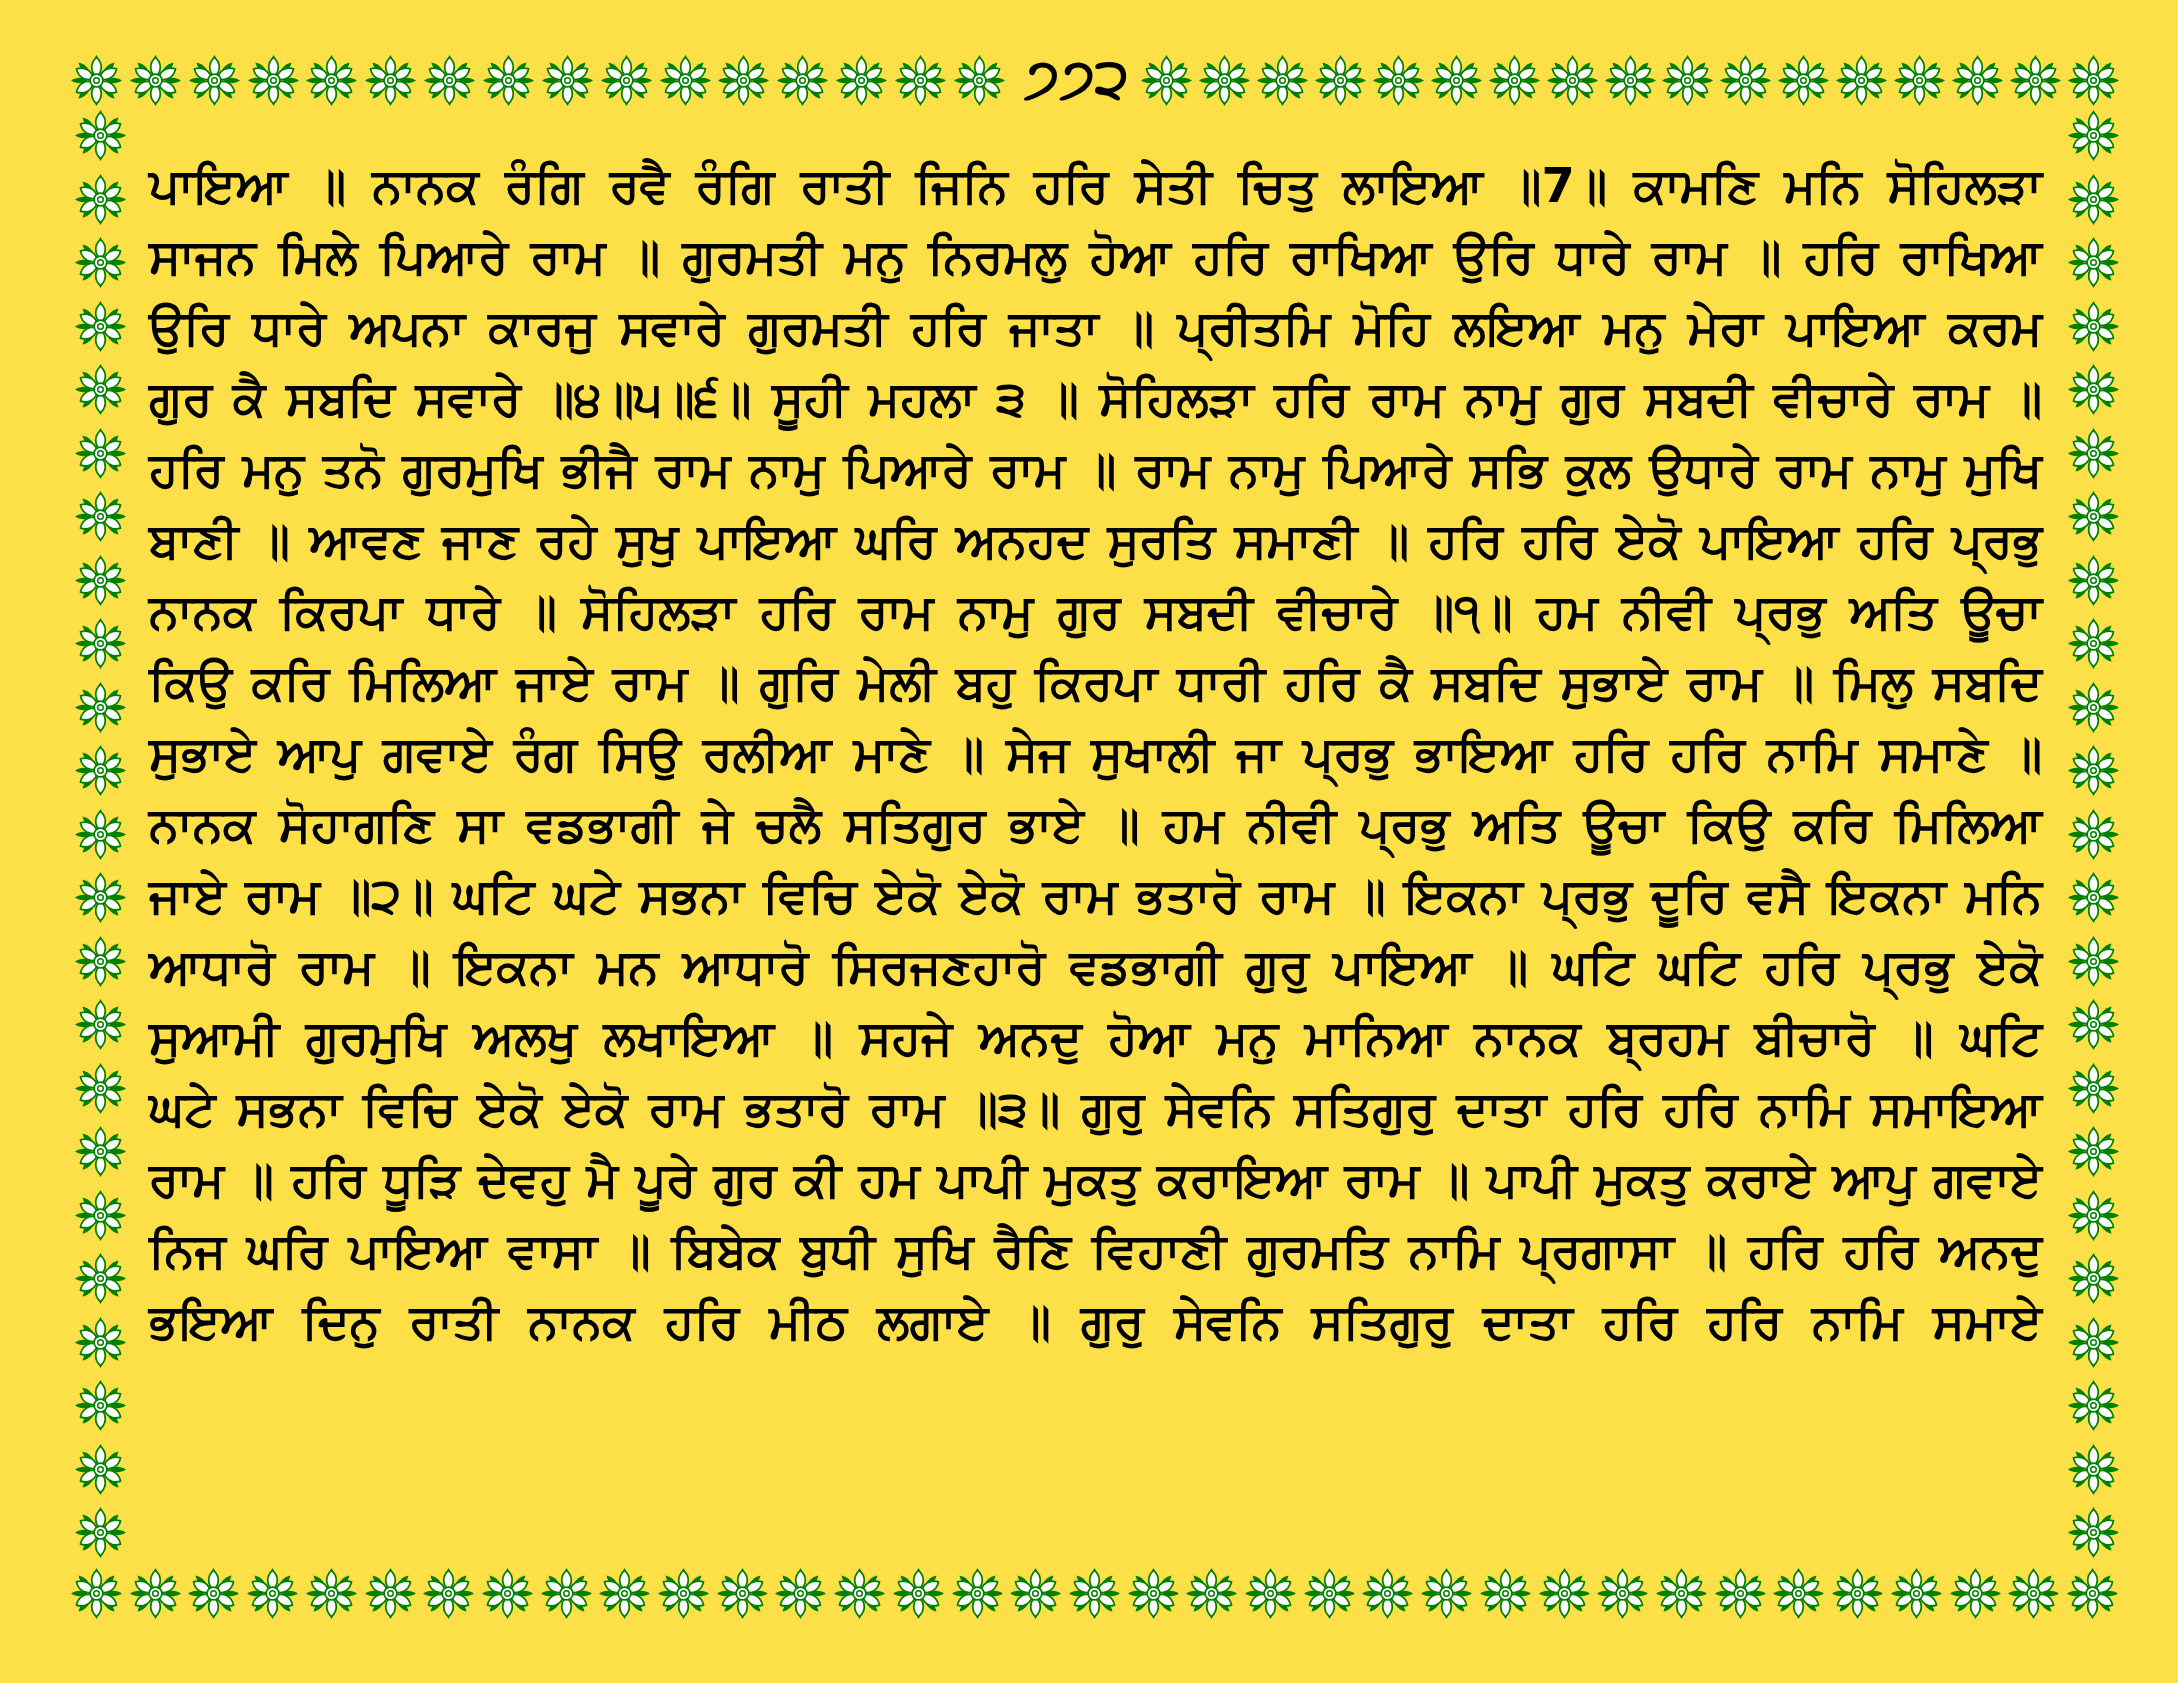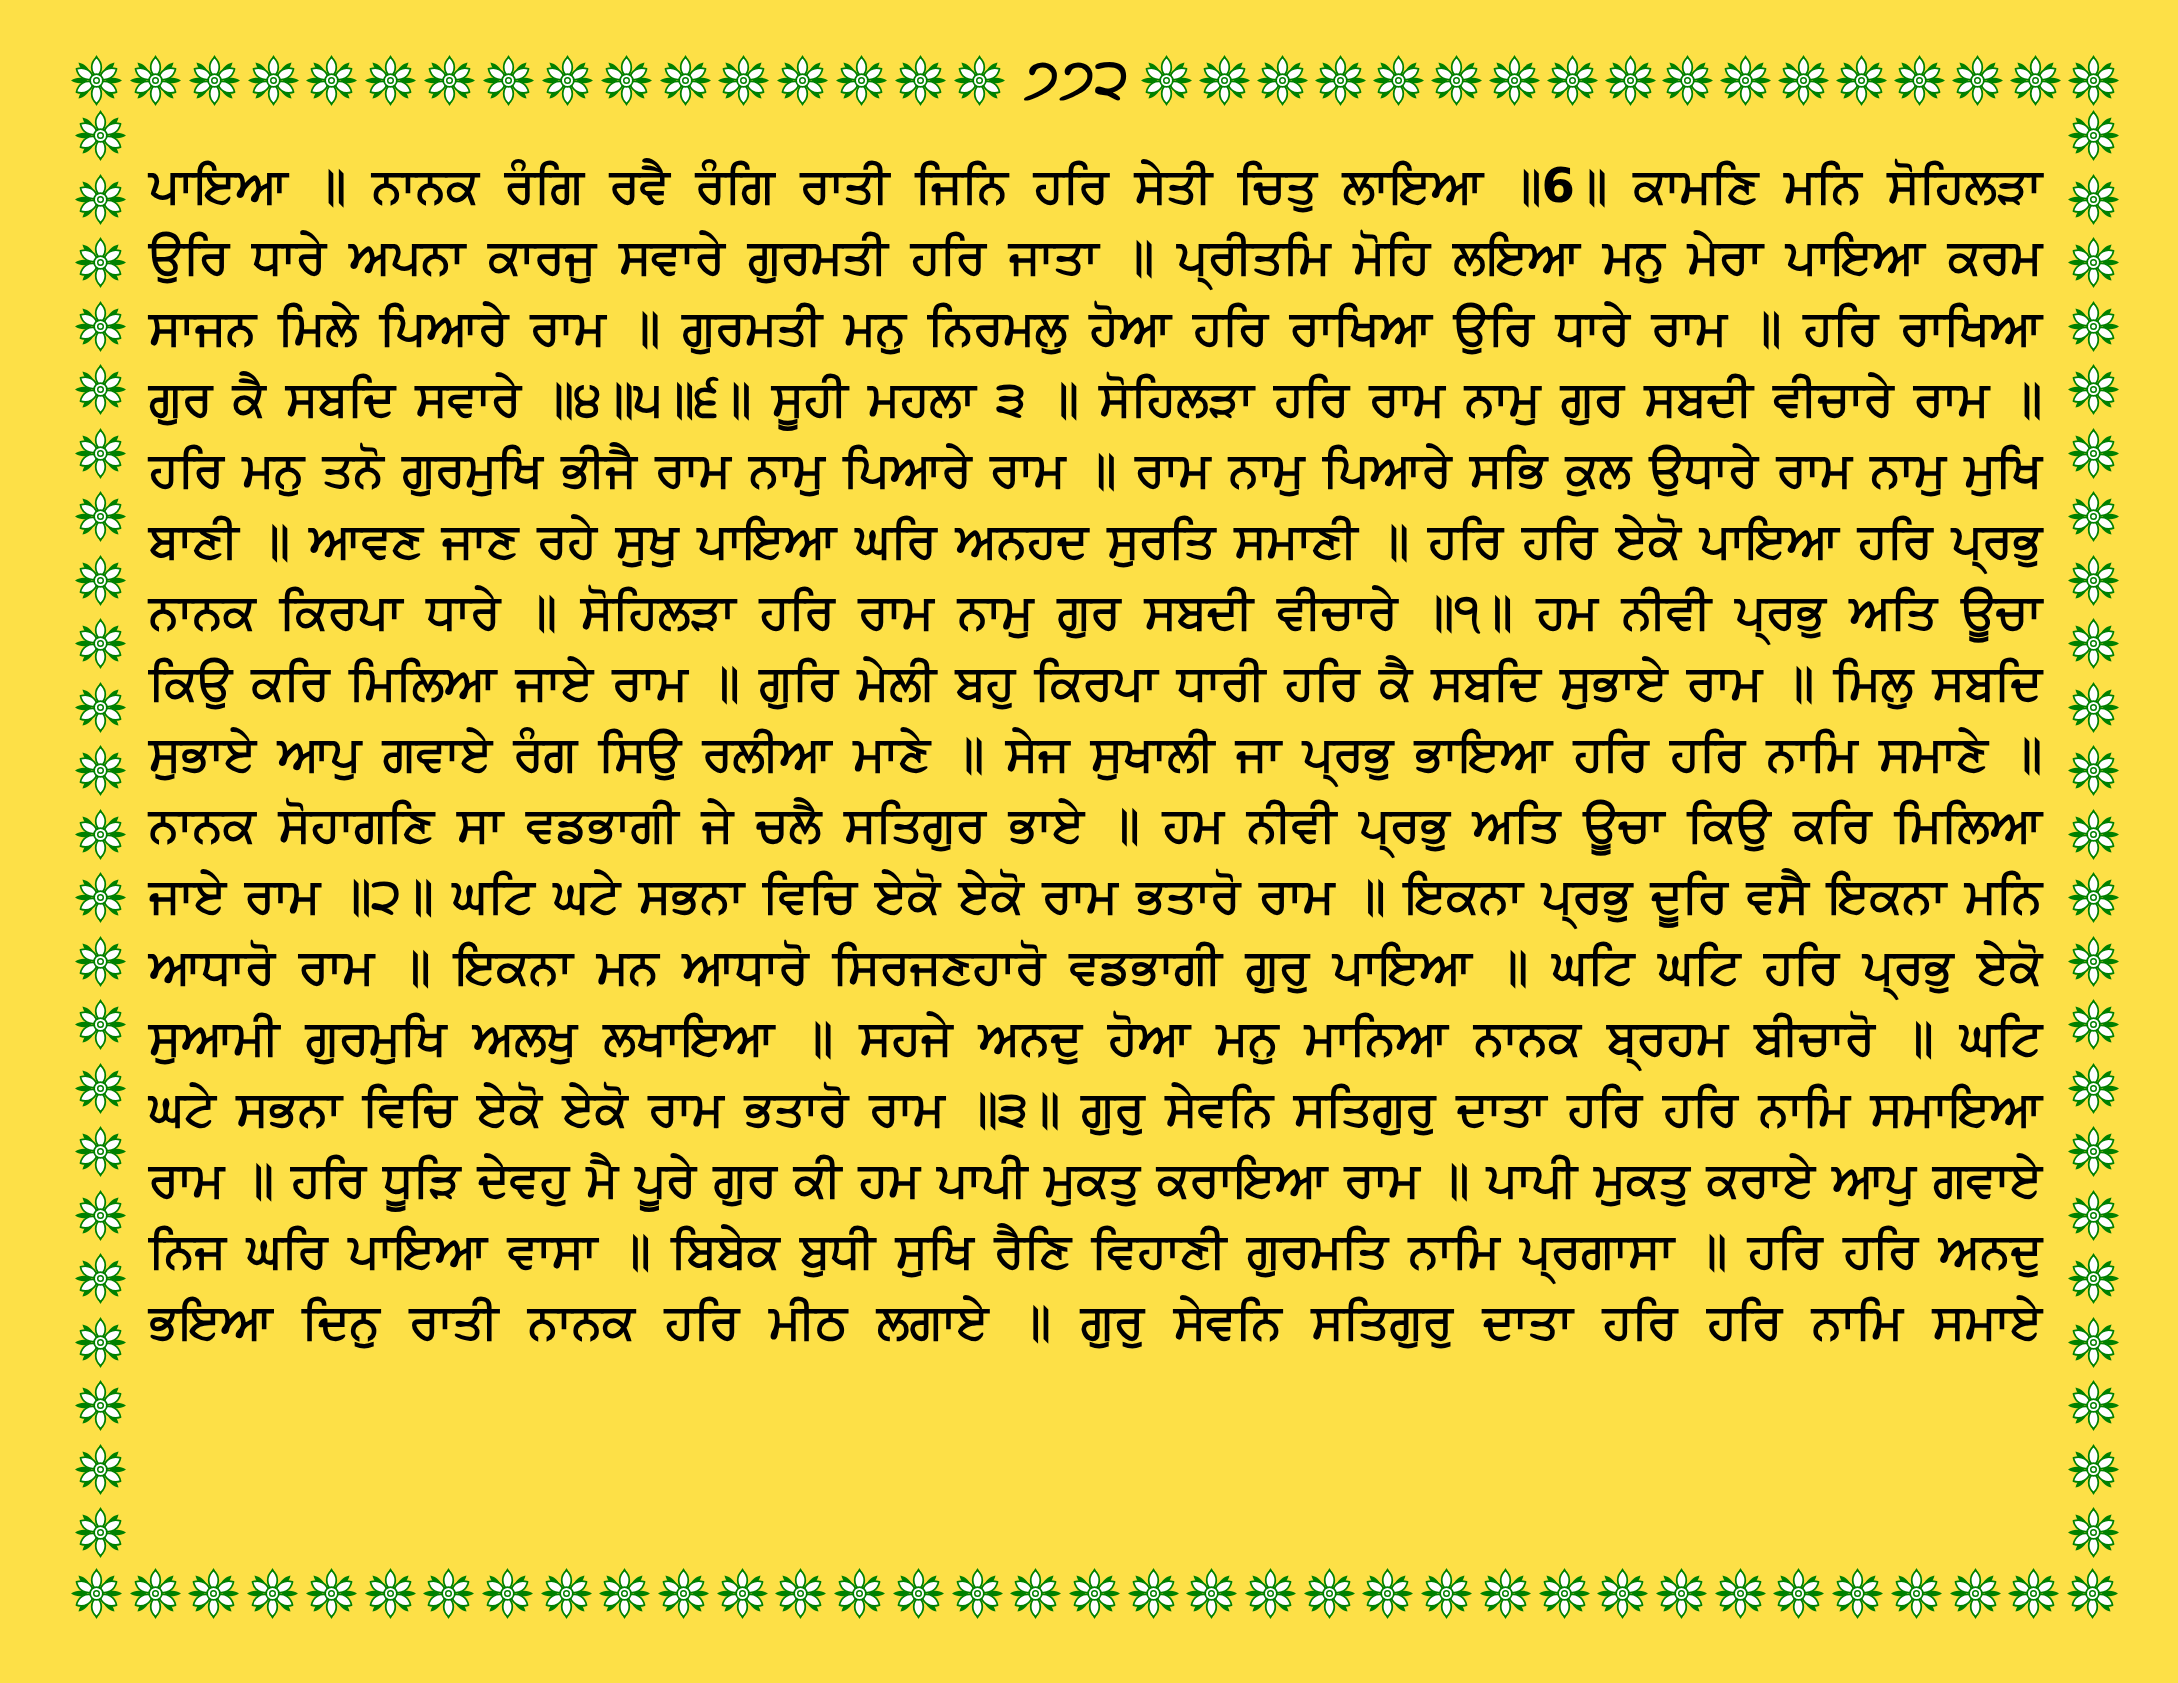--- a/index.html
+++ b/index.html
@@ -452,23 +452,23 @@
       </svg>
       <svg class="flower" viewBox="0 0 64 64">
         <use href="#flower-sym"></use>
       </svg>
       <svg class="flower" viewBox="0 0 64 64">
         <use href="#flower-sym"></use>
       </svg>
     </div>
 
   <div class="text-block">
-      <div class="text-line">ਪਾਇਆ ॥ ਨਾਨਕ ਰੰਗਿ ਰਵੈ ਰੰਗਿ ਰਾਤੀ ਜਿਨਿ ਹਰਿ ਸੇਤੀ ਚਿਤੁ ਲਾਇਆ ॥6॥ ਕਾਮਣਿ ਮਨਿ ਸੋਹਿਲੜਾ</div>
+      <div class="text-line">ਪਾਇਆ ॥ ਨਾਨਕ ਰੰਗਿ ਰਵੈ ਰੰਗਿ ਰਾਤੀ ਜਿਨਿ ਹਰਿ ਸੇਤੀ ਚਿਤੁ ਲਾਇਆ ॥7॥ ਕਾਮਣਿ ਮਨਿ ਸੋਹਿਲੜਾ</div>
+      <div class="text-line">ਸਾਜਨ ਮਿਲੇ ਪਿਆਰੇ ਰਾਮ ॥ ਗੁਰਮਤੀ ਮਨੁ ਨਿਰਮਲੁ ਹੋਆ ਹਰਿ ਰਾਖਿਆ ਉਰਿ ਧਾਰੇ ਰਾਮ ॥ ਹਰਿ ਰਾਖਿਆ</div>
       <div class="text-line">ਉਰਿ ਧਾਰੇ ਅਪਨਾ ਕਾਰਜੁ ਸਵਾਰੇ ਗੁਰਮਤੀ ਹਰਿ ਜਾਤਾ ॥ ਪ੍ਰੀਤਮਿ ਮੋਹਿ ਲਇਆ ਮਨੁ ਮੇਰਾ ਪਾਇਆ ਕਰਮ</div>
-      <div class="text-line">ਸਾਜਨ ਮਿਲੇ ਪਿਆਰੇ ਰਾਮ ॥ ਗੁਰਮਤੀ ਮਨੁ ਨਿਰਮਲੁ ਹੋਆ ਹਰਿ ਰਾਖਿਆ ਉਰਿ ਧਾਰੇ ਰਾਮ ॥ ਹਰਿ ਰਾਖਿਆ</div>
       <div class="text-line">ਗੁਰ ਕੈ ਸਬਦਿ ਸਵਾਰੇ ॥੪॥੫॥੬॥ ਸੂਹੀ ਮਹਲਾ ੩ ॥ ਸੋਹਿਲੜਾ ਹਰਿ ਰਾਮ ਨਾਮੁ ਗੁਰ ਸਬਦੀ ਵੀਚਾਰੇ ਰਾਮ ॥</div>
       <div class="text-line">ਹਰਿ ਮਨੁ ਤਨੋ ਗੁਰਮੁਖਿ ਭੀਜੈ ਰਾਮ ਨਾਮੁ ਪਿਆਰੇ ਰਾਮ ॥ ਰਾਮ ਨਾਮੁ ਪਿਆਰੇ ਸਭਿ ਕੁਲ ਉਧਾਰੇ ਰਾਮ ਨਾਮੁ ਮੁਖਿ</div>
       <div class="text-line">ਬਾਣੀ ॥ ਆਵਣ ਜਾਣ ਰਹੇ ਸੁਖੁ ਪਾਇਆ ਘਰਿ ਅਨਹਦ ਸੁਰਤਿ ਸਮਾਣੀ ॥ ਹਰਿ ਹਰਿ ਏਕੋ ਪਾਇਆ ਹਰਿ ਪ੍ਰਭੁ</div>
       <div class="text-line">ਨਾਨਕ ਕਿਰਪਾ ਧਾਰੇ ॥ ਸੋਹਿਲੜਾ ਹਰਿ ਰਾਮ ਨਾਮੁ ਗੁਰ ਸਬਦੀ ਵੀਚਾਰੇ ॥੧॥ ਹਮ ਨੀਵੀ ਪ੍ਰਭੁ ਅਤਿ ਊਚਾ</div>
       <div class="text-line">ਕਿਉ ਕਰਿ ਮਿਲਿਆ ਜਾਏ ਰਾਮ ॥ ਗੁਰਿ ਮੇਲੀ ਬਹੁ ਕਿਰਪਾ ਧਾਰੀ ਹਰਿ ਕੈ ਸਬਦਿ ਸੁਭਾਏ ਰਾਮ ॥ ਮਿਲੁ ਸਬਦਿ</div>
       <div class="text-line">ਸੁਭਾਏ ਆਪੁ ਗਵਾਏ ਰੰਗ ਸਿਉ ਰਲੀਆ ਮਾਣੇ ॥ ਸੇਜ ਸੁਖਾਲੀ ਜਾ ਪ੍ਰਭੁ ਭਾਇਆ ਹਰਿ ਹਰਿ ਨਾਮਿ ਸਮਾਣੇ ॥</div>
       <div class="text-line">ਨਾਨਕ ਸੋਹਾਗਣਿ ਸਾ ਵਡਭਾਗੀ ਜੇ ਚਲੈ ਸਤਿਗੁਰ ਭਾਏ ॥ ਹਮ ਨੀਵੀ ਪ੍ਰਭੁ ਅਤਿ ਊਚਾ ਕਿਉ ਕਰਿ ਮਿਲਿਆ</div>
       <div class="text-line">ਜਾਏ ਰਾਮ ॥੨॥ ਘਟਿ ਘਟੇ ਸਭਨਾ ਵਿਚਿ ਏਕੋ ਏਕੋ ਰਾਮ ਭਤਾਰੋ ਰਾਮ ॥ ਇਕਨਾ ਪ੍ਰਭੁ ਦੂਰਿ ਵਸੈ ਇਕਨਾ ਮਨਿ</div>
       <div class="text-line">ਆਧਾਰੋ ਰਾਮ ॥ ਇਕਨਾ ਮਨ ਆਧਾਰੋ ਸਿਰਜਣਹਾਰੋ ਵਡਭਾਗੀ ਗੁਰੁ ਪਾਇਆ ॥ ਘਟਿ ਘਟਿ ਹਰਿ ਪ੍ਰਭੁ ਏਕੋ</div>
       <div class="text-line">ਸੁਆਮੀ ਗੁਰਮੁਖਿ ਅਲਖੁ ਲਖਾਇਆ ॥ ਸਹਜੇ ਅਨਦੁ ਹੋਆ ਮਨੁ ਮਾਨਿਆ ਨਾਨਕ ਬ੍ਰਹਮ ਬੀਚਾਰੋ ॥ ਘਟਿ</div>

